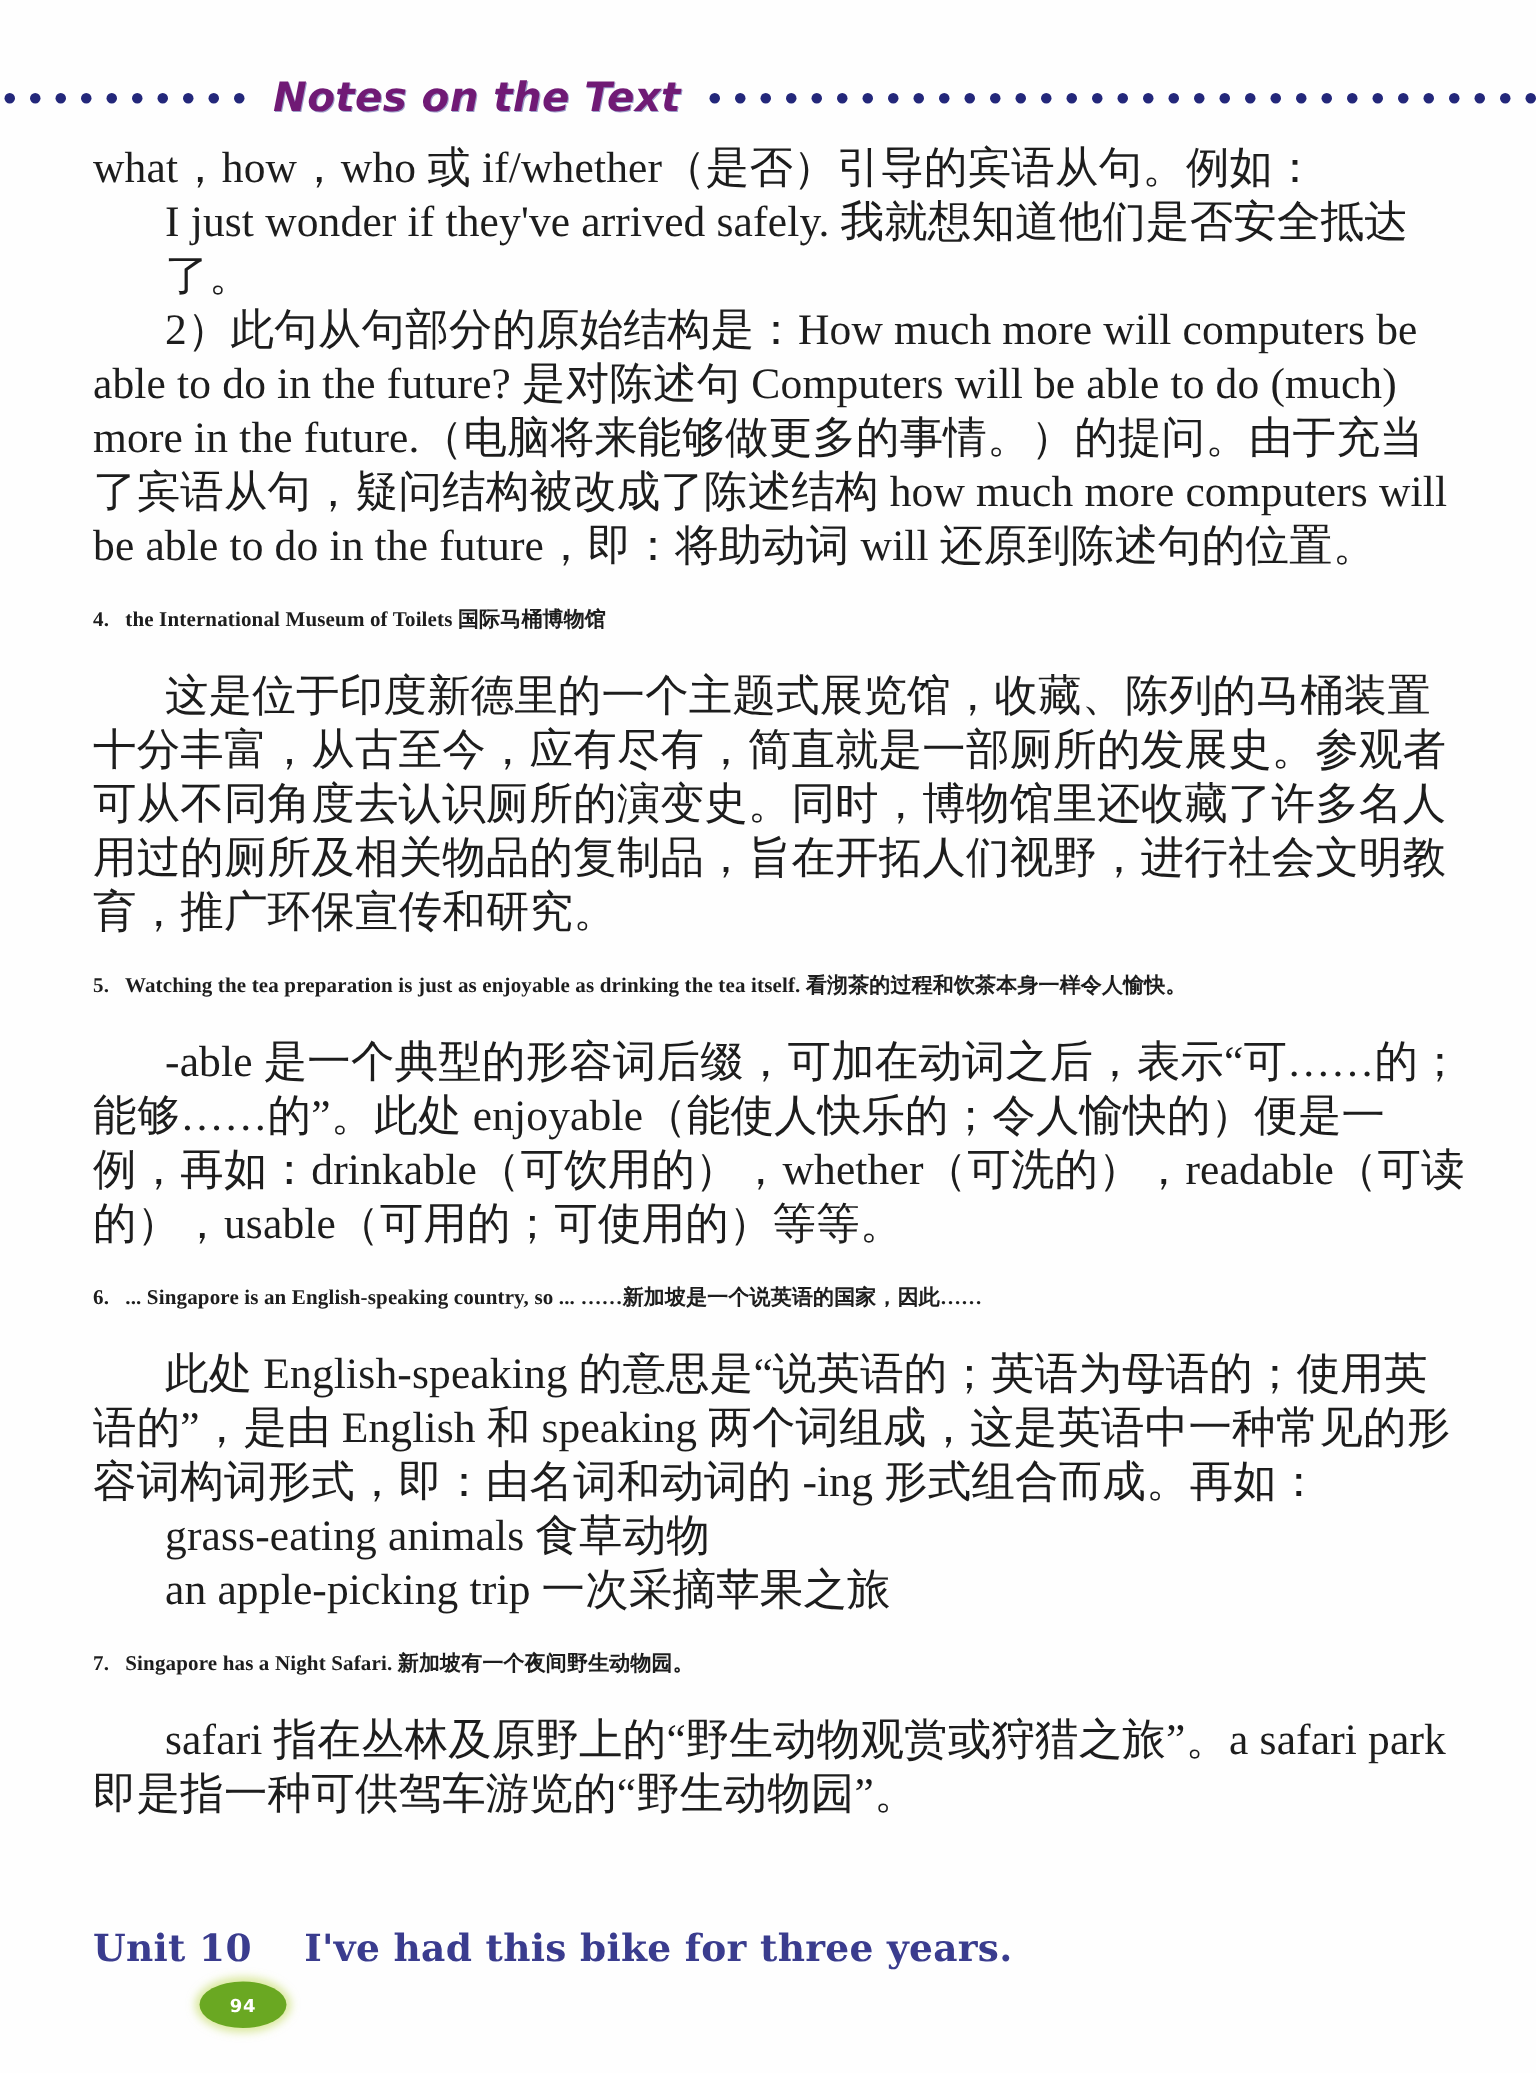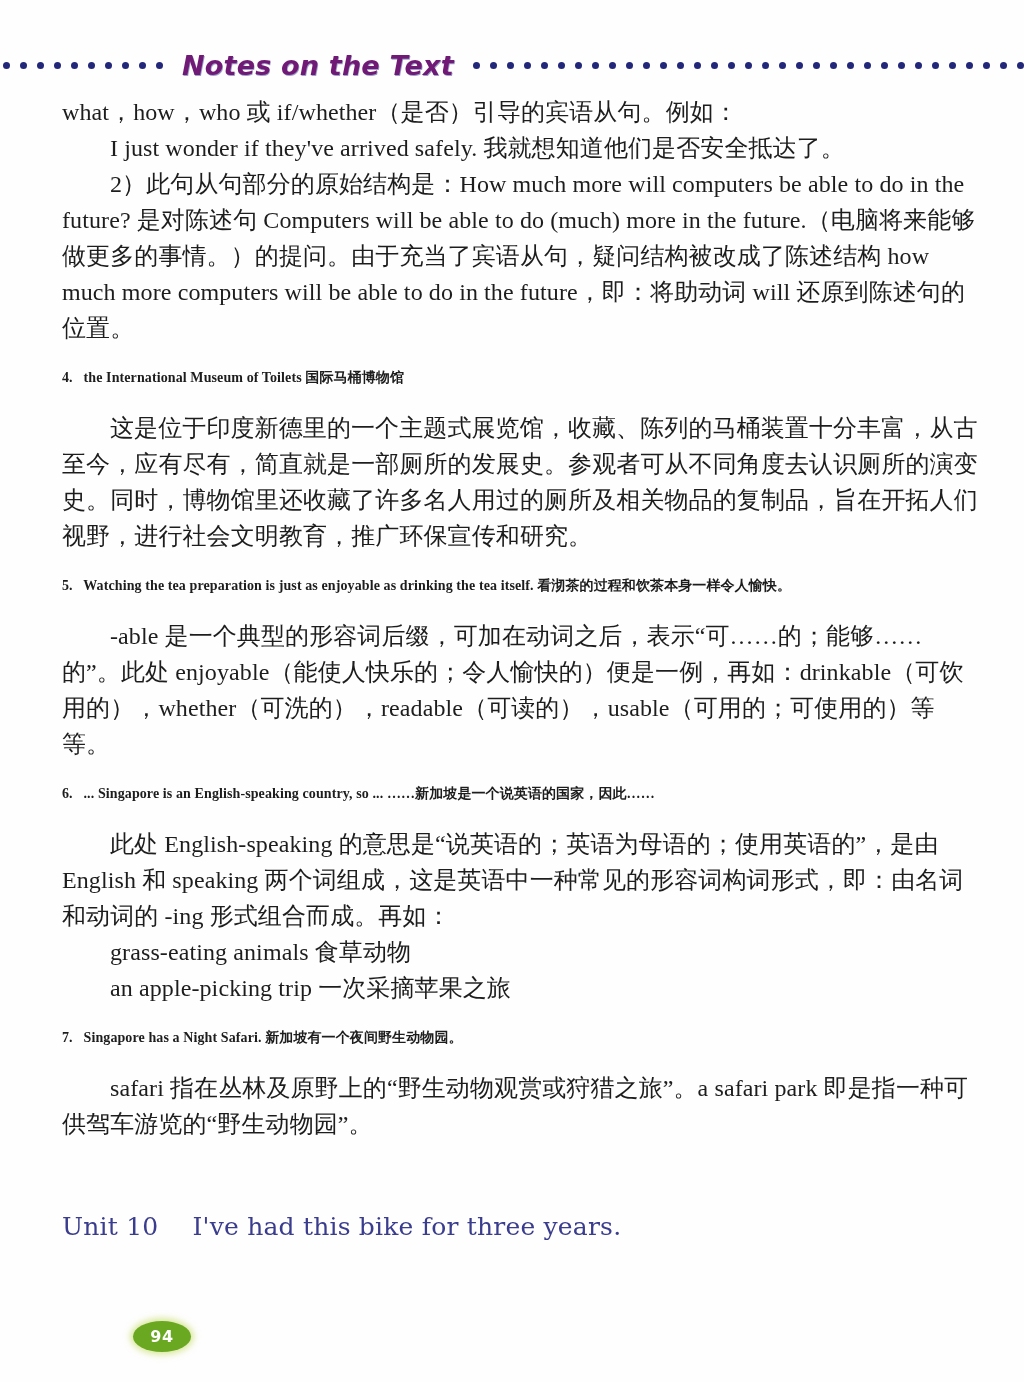--- a/index.html
+++ b/index.html
@@ -64,41 +64,41 @@
 
   
   .content {
     position: absolute;
     left: 62px;
     top: 94px;
     width: 916px;
   }
 
   .line {
-    font-size: 24px;
+    font-size: 29px;
     line-height: 36px;
     color: #1d1d1d;
     white-space: normal;
     letter-spacing: 0.1px;
   }
   .para {
     margin: 0;
   }
   .indent-2 { padding-left: 48px; }
   .heading-item {
     font-weight: bold;
     font-size: 14px;
     line-height: 36px;
   }
   .gap-lg { height: 40px; }
 
   
   .unit-heading {
     font-family: "DejaVu Serif", "Liberation Serif", serif;
-    font-weight: normal;
+    font-weight: bold;
     font-size: 25px;
     line-height: 40px;
     color: #3a3c8e;
     letter-spacing: 0.2px;
   }
   .unit-heading .unit-num { margin-right: 26px; }
 
   
   .page-badge {
     position: absolute;
@@ -109,21 +109,21 @@
     border-radius: 50%;
     background: #6aa822;
     box-shadow: 0 0 6px 3px rgba(190,215,80,0.55);
     display: flex;
     align-items: center;
     justify-content: center;
   }
   .page-badge span {
     font-family: "DejaVu Sans", "Liberation Sans", sans-serif;
     font-weight: bold;
-    font-size: 16px;
+    font-size: 12px;
     color: #ffffff;
     letter-spacing: 0.5px;
   }
 </style>
 </head>
 <body>
 
 <div class="page">
 
   <div class="header">

